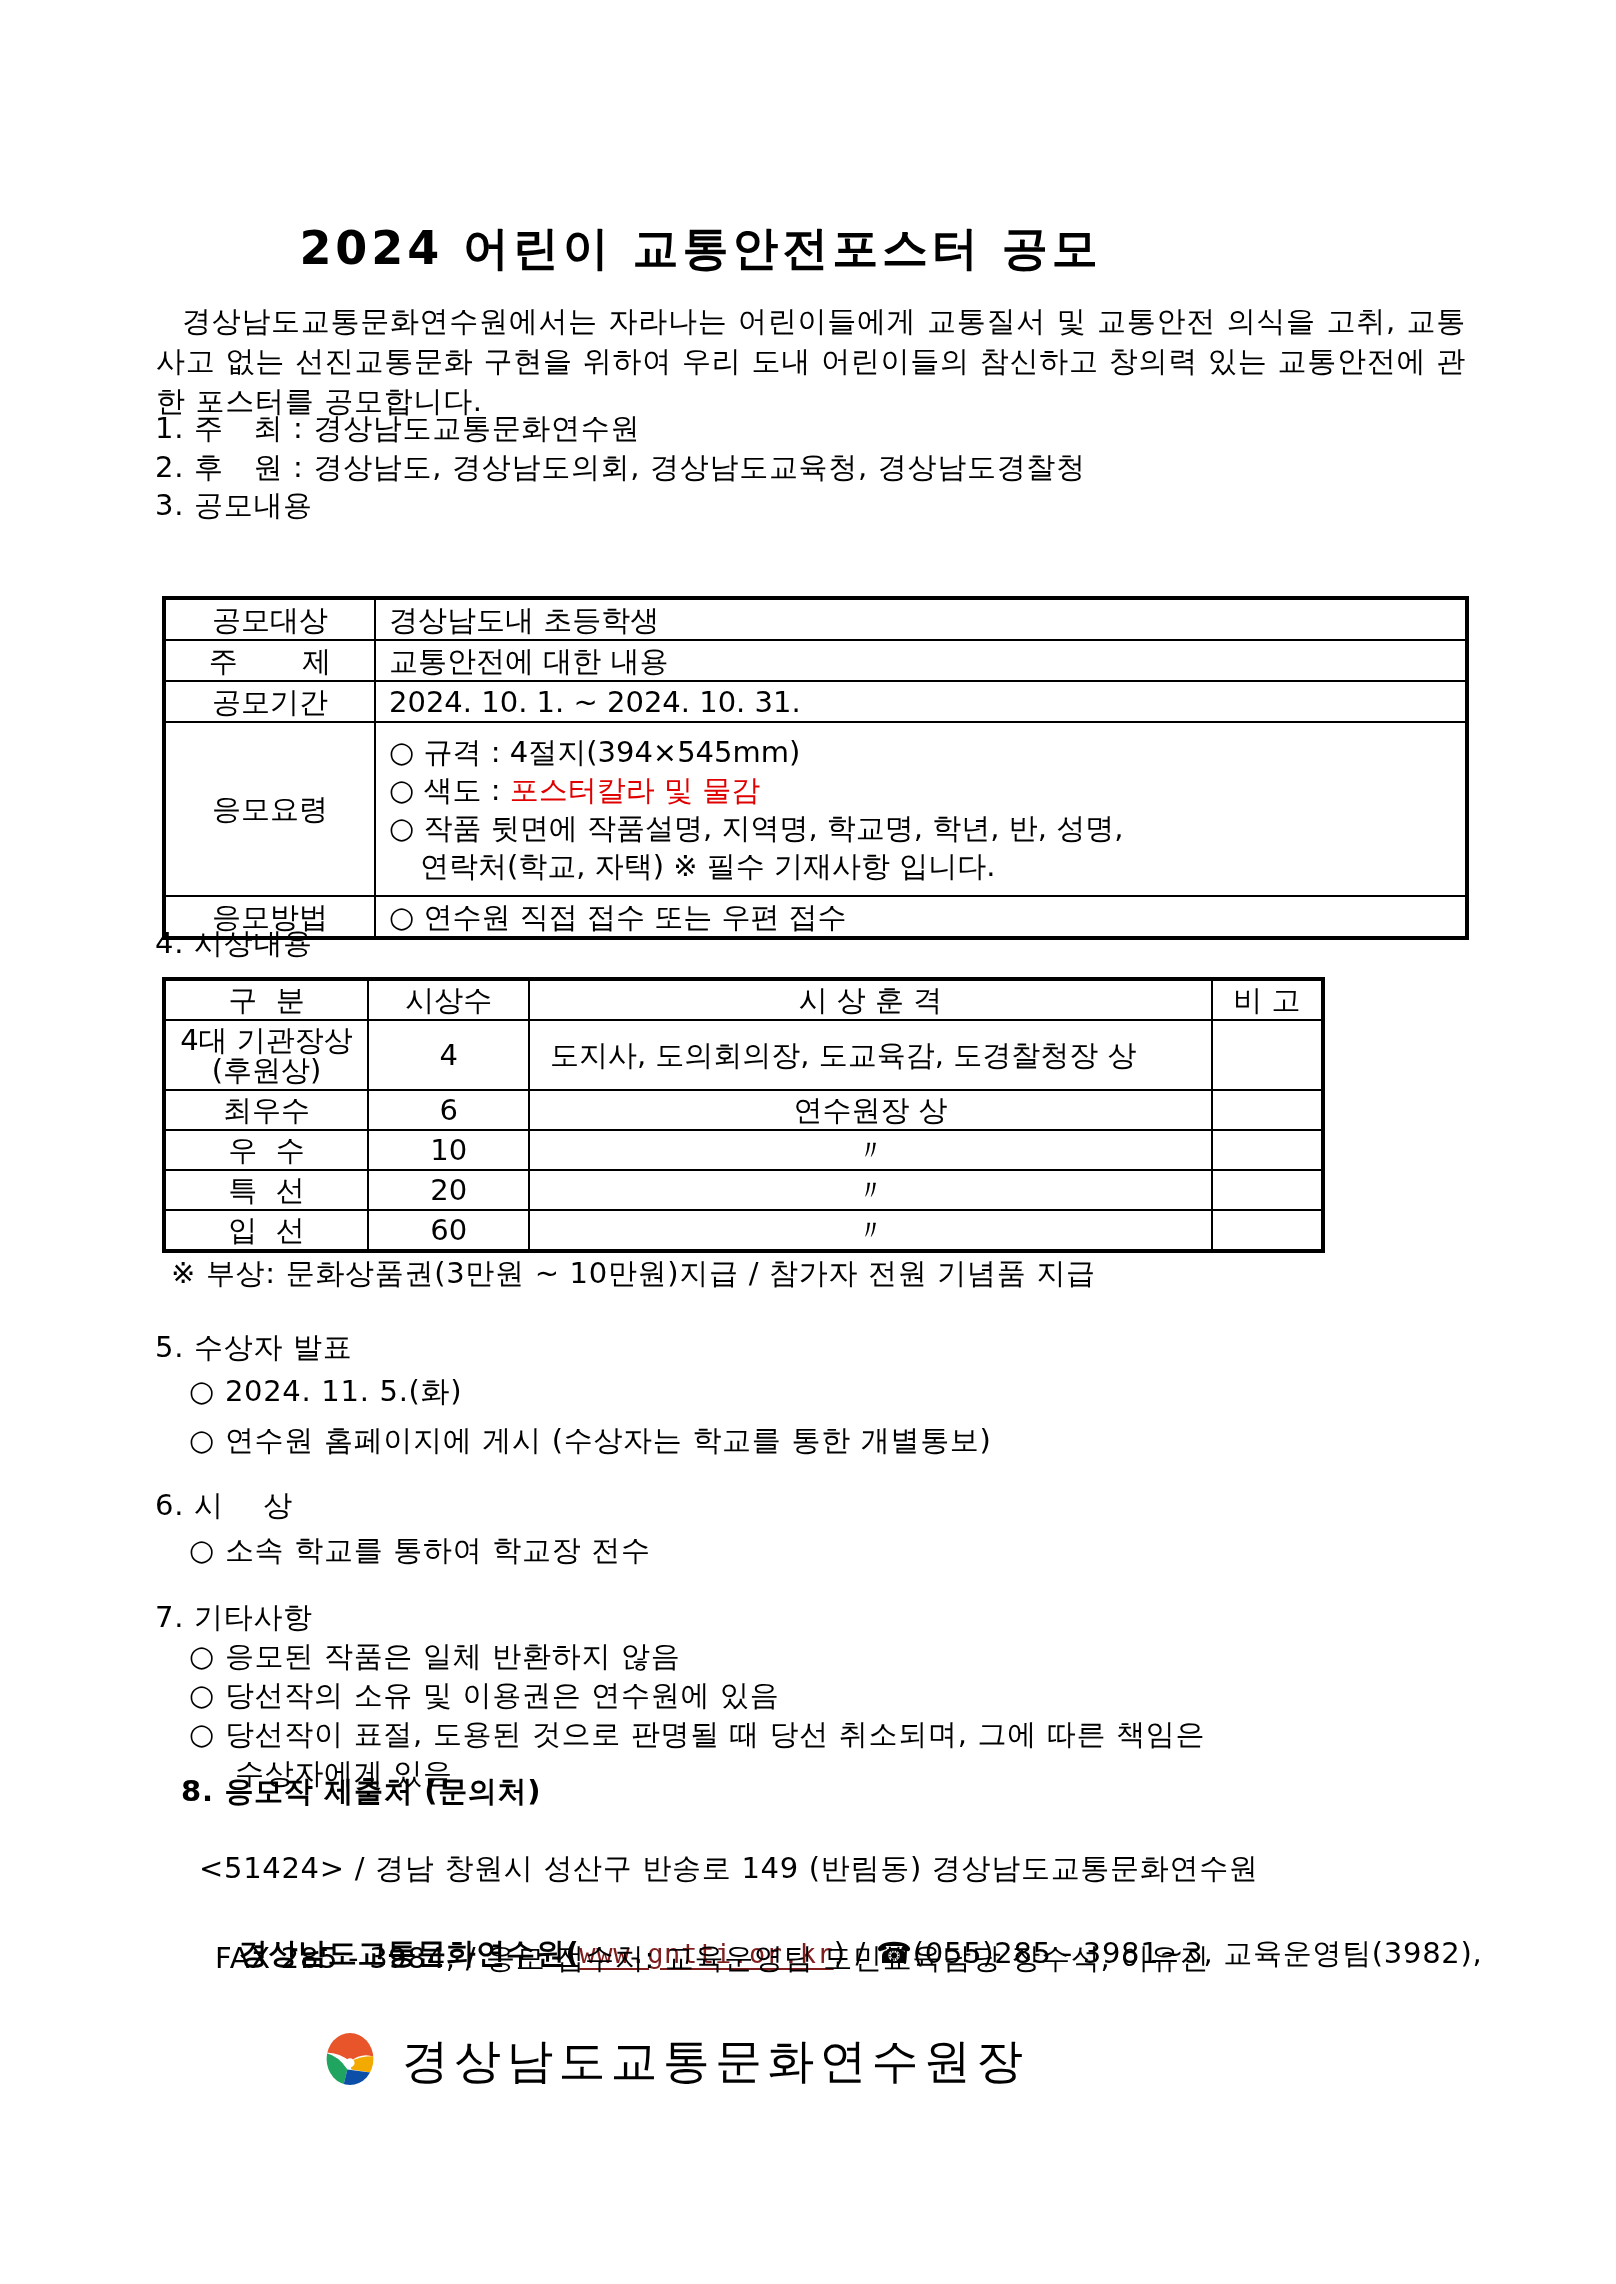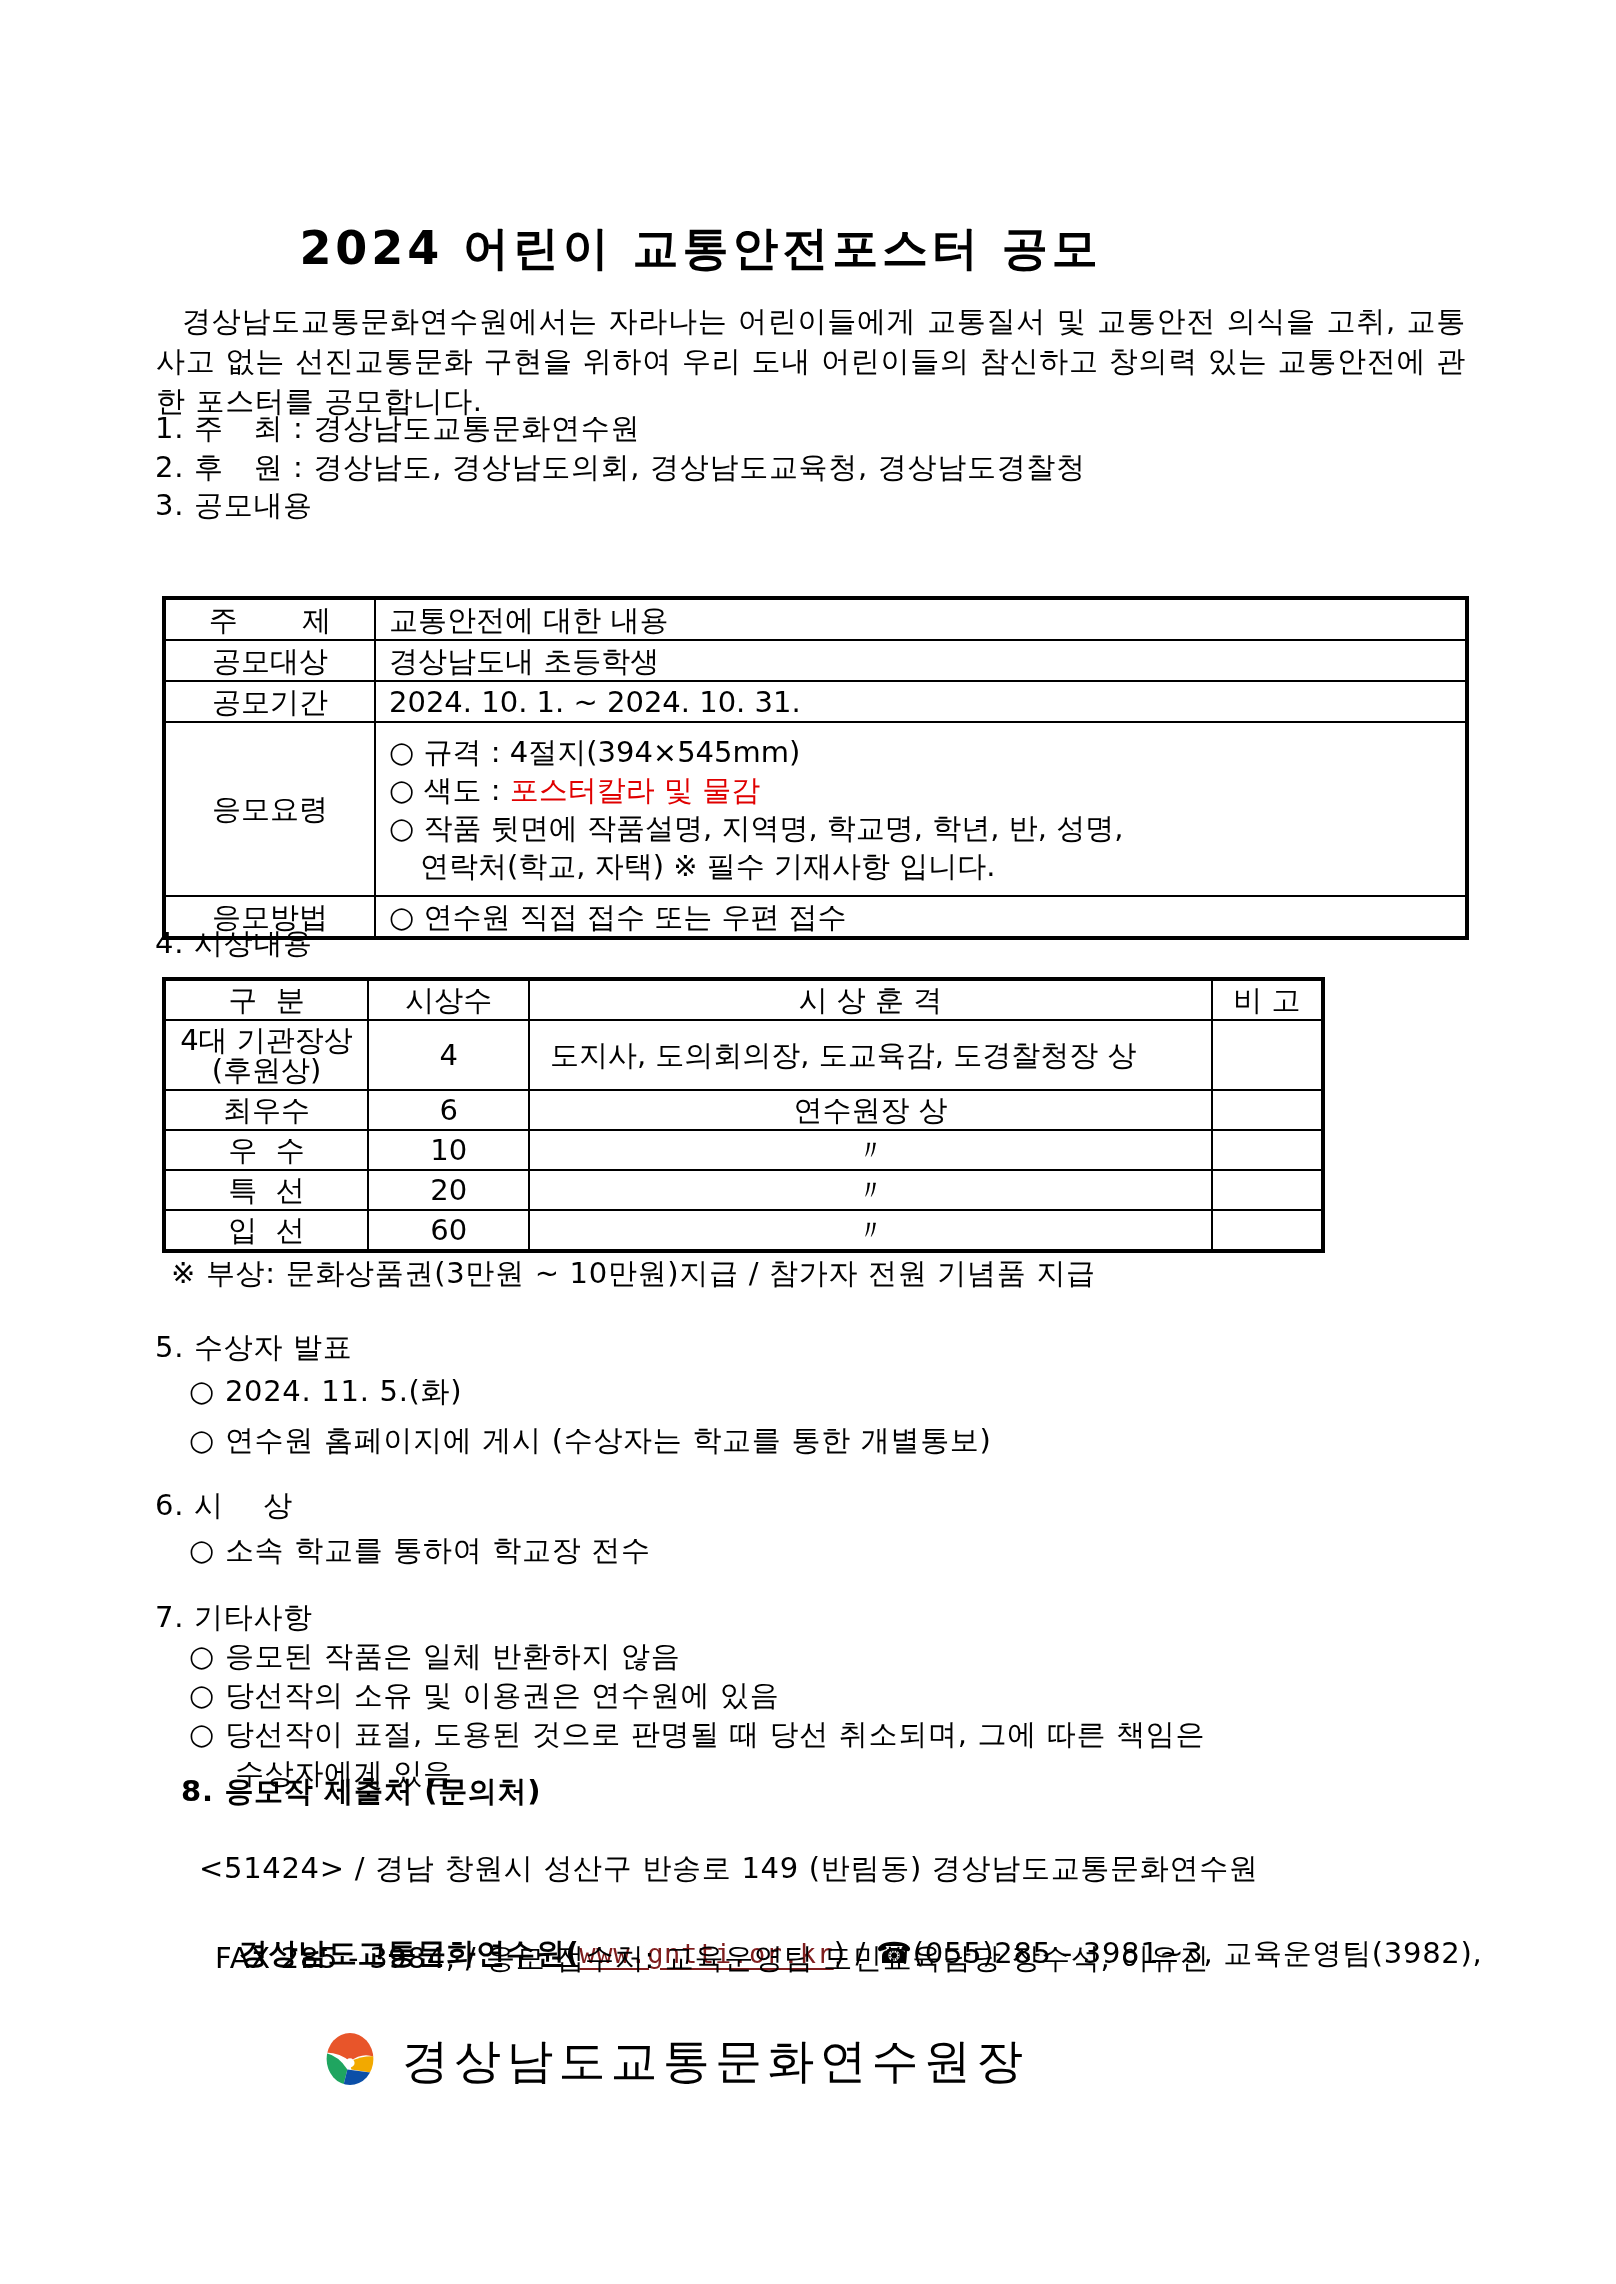--- a/index.html
+++ b/index.html
@@ -39,26 +39,26 @@
     <span class="indent">경상남도교통문화연수원에서는 자라나는 어린이들에게 교통질서 및 교통안전 의식을 고취, 교통사고 없는 선진교통문화 구현을 위하여 우리 도내 어린이들의 참신하고 창의력 있는 교통안전에 관한 포스터를 공모합니다.</span>
   </div>
 
   <div class="line sec" style="top:409px;">1. 주   최 : 경상남도교통문화연수원</div>
   <div class="line sec" style="top:448px;">2. 후   원 : 경상남도, 경상남도의회, 경상남도교육청, 경상남도경찰청</div>
   <div class="line sec" style="top:486px;">3. 공모내용</div>
 
   <table class="t1">
     <tbody>
         <tr>
+      <td class="lbl">공모대상</td>
+      <td>경상남도내 초등학생</td>
+    </tr>
+    <tr>
       <td class="lbl" style="white-space:pre;">주       제</td>
       <td>교통안전에 대한 내용</td>
-    </tr>
-    <tr>
-      <td class="lbl">공모대상</td>
-      <td>경상남도내 초등학생</td>
     </tr>
     <tr>
       <td class="lbl">공모기간</td>
       <td>2024. 10. 1. ~ 2024. 10. 31.</td>
     </tr>
     <tr>
       <td class="lbl">응모요령</td>
       <td class="req">
         <div>○ 규격 : 4절지(394×545mm)</div>
         <div><span style="white-space:pre;">○ 색도 : </span><span class="red">포스터칼라 및 물감</span></div>

